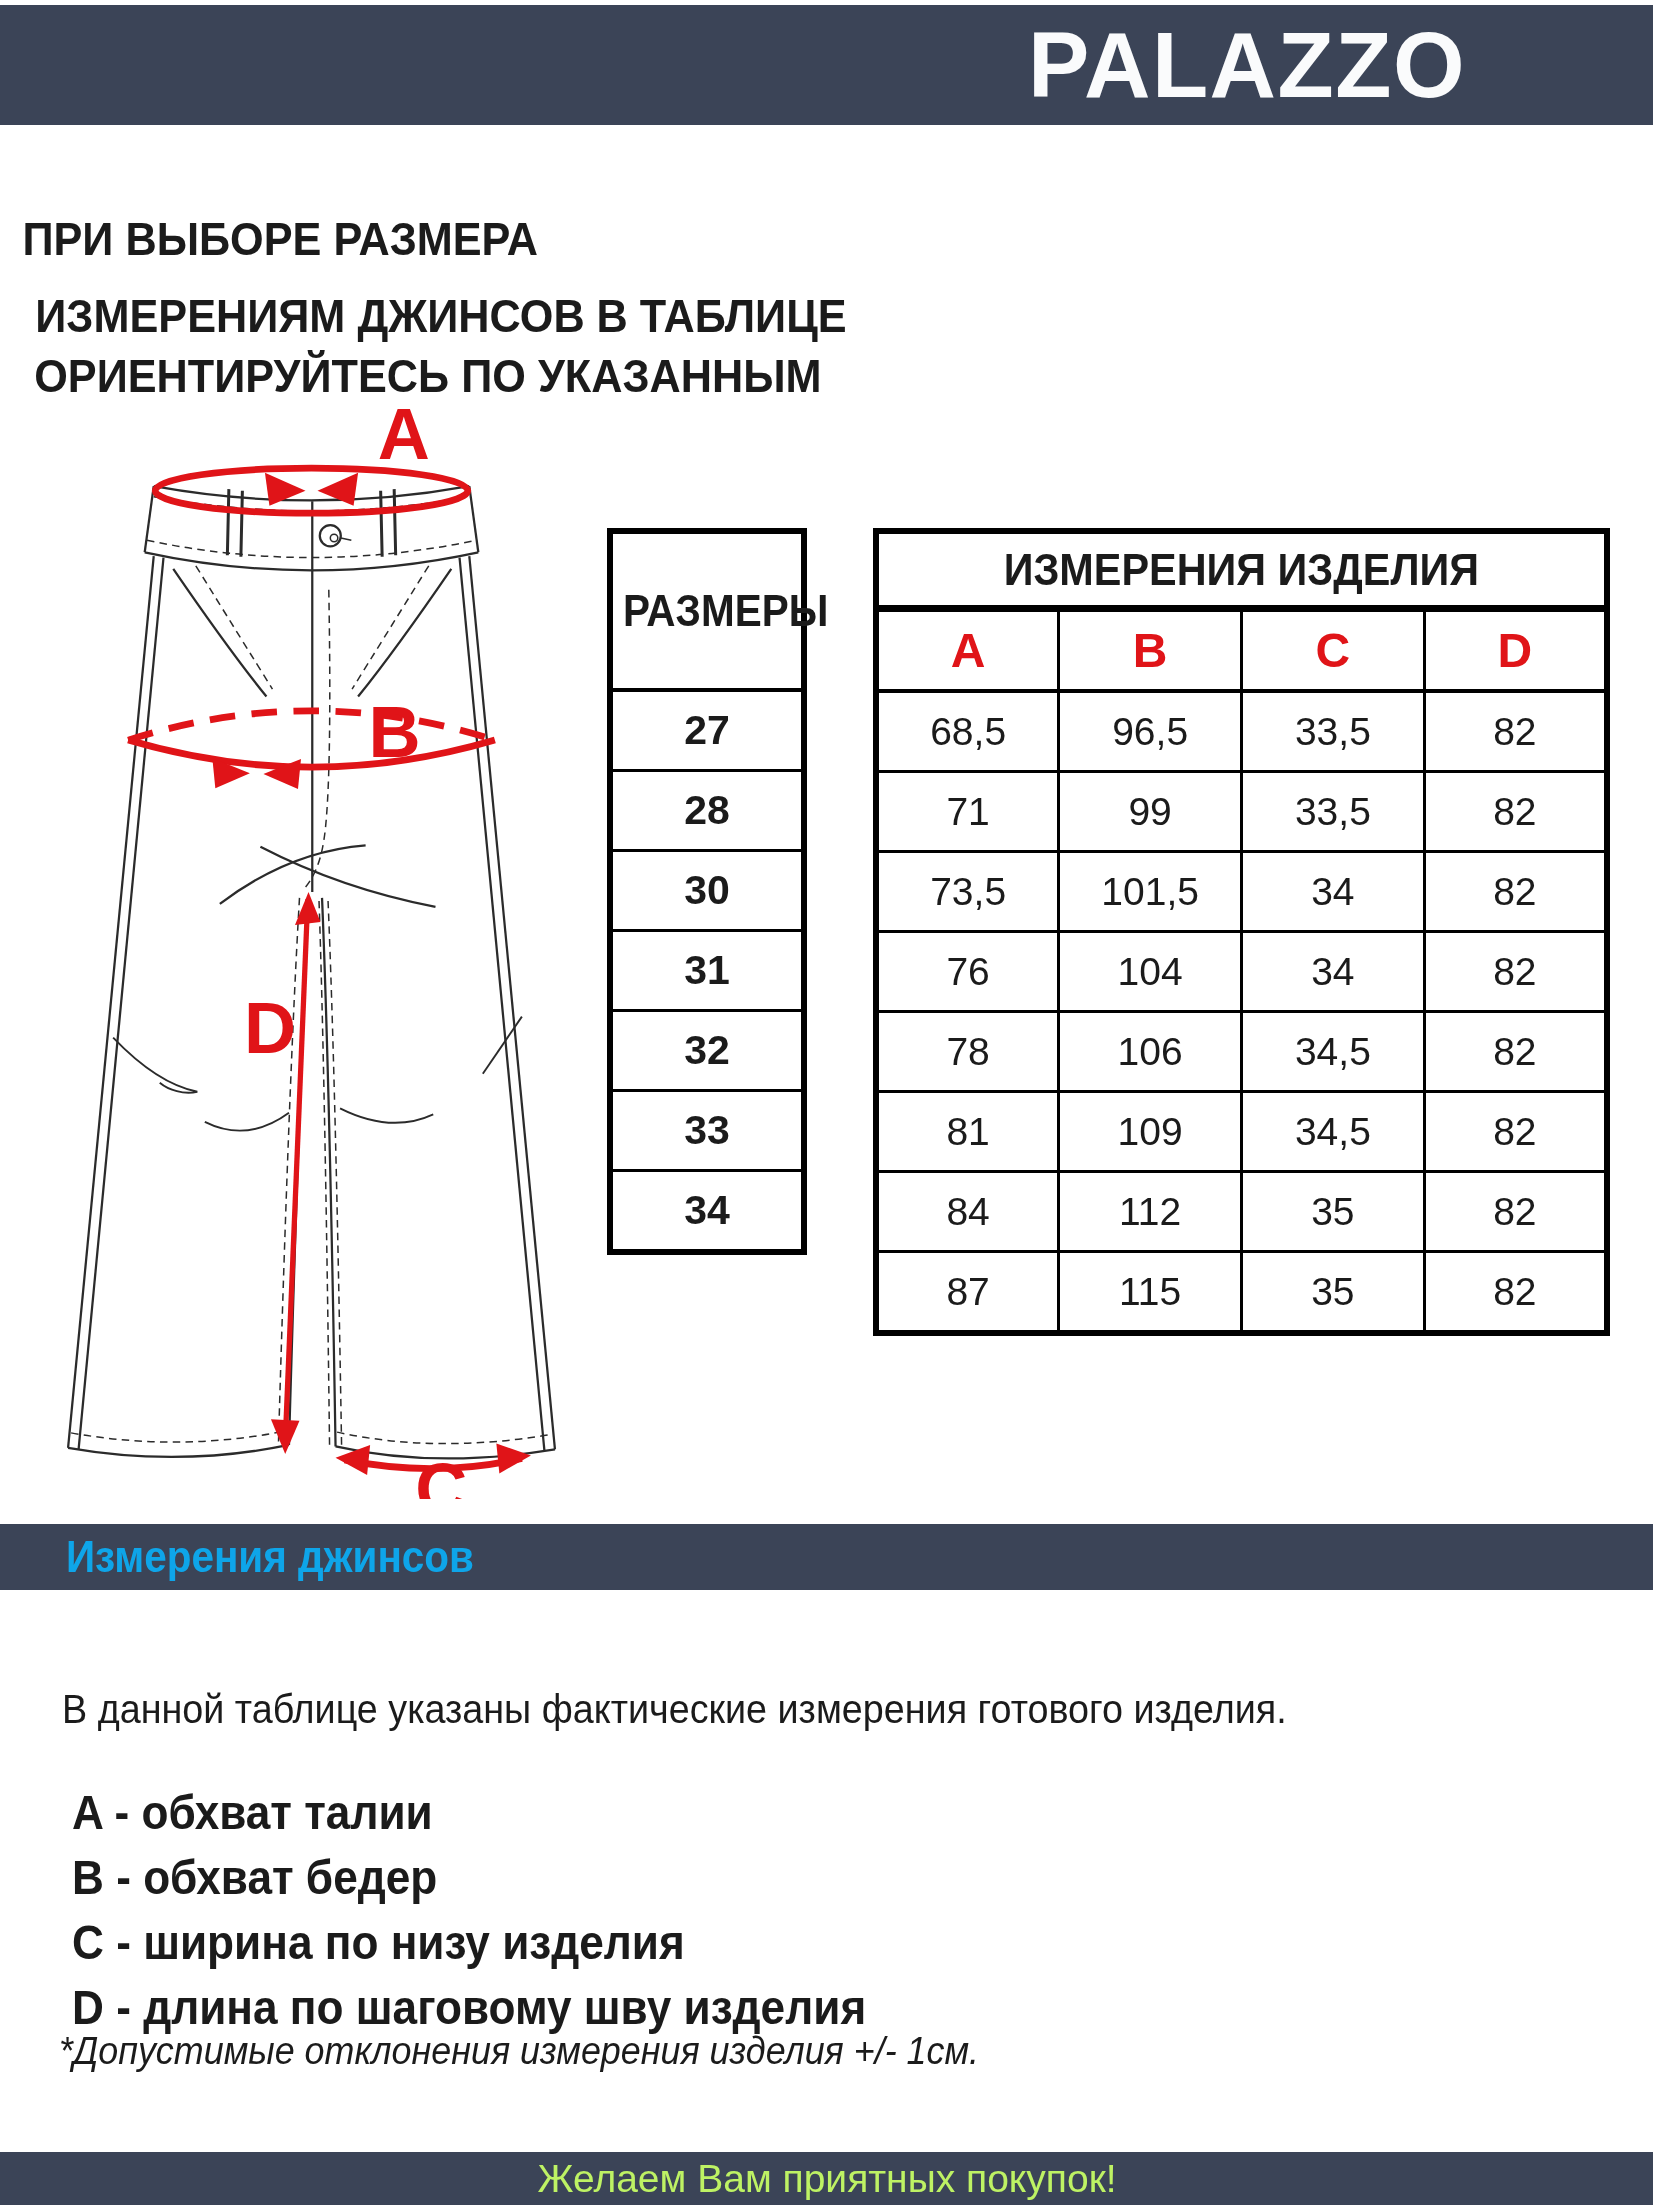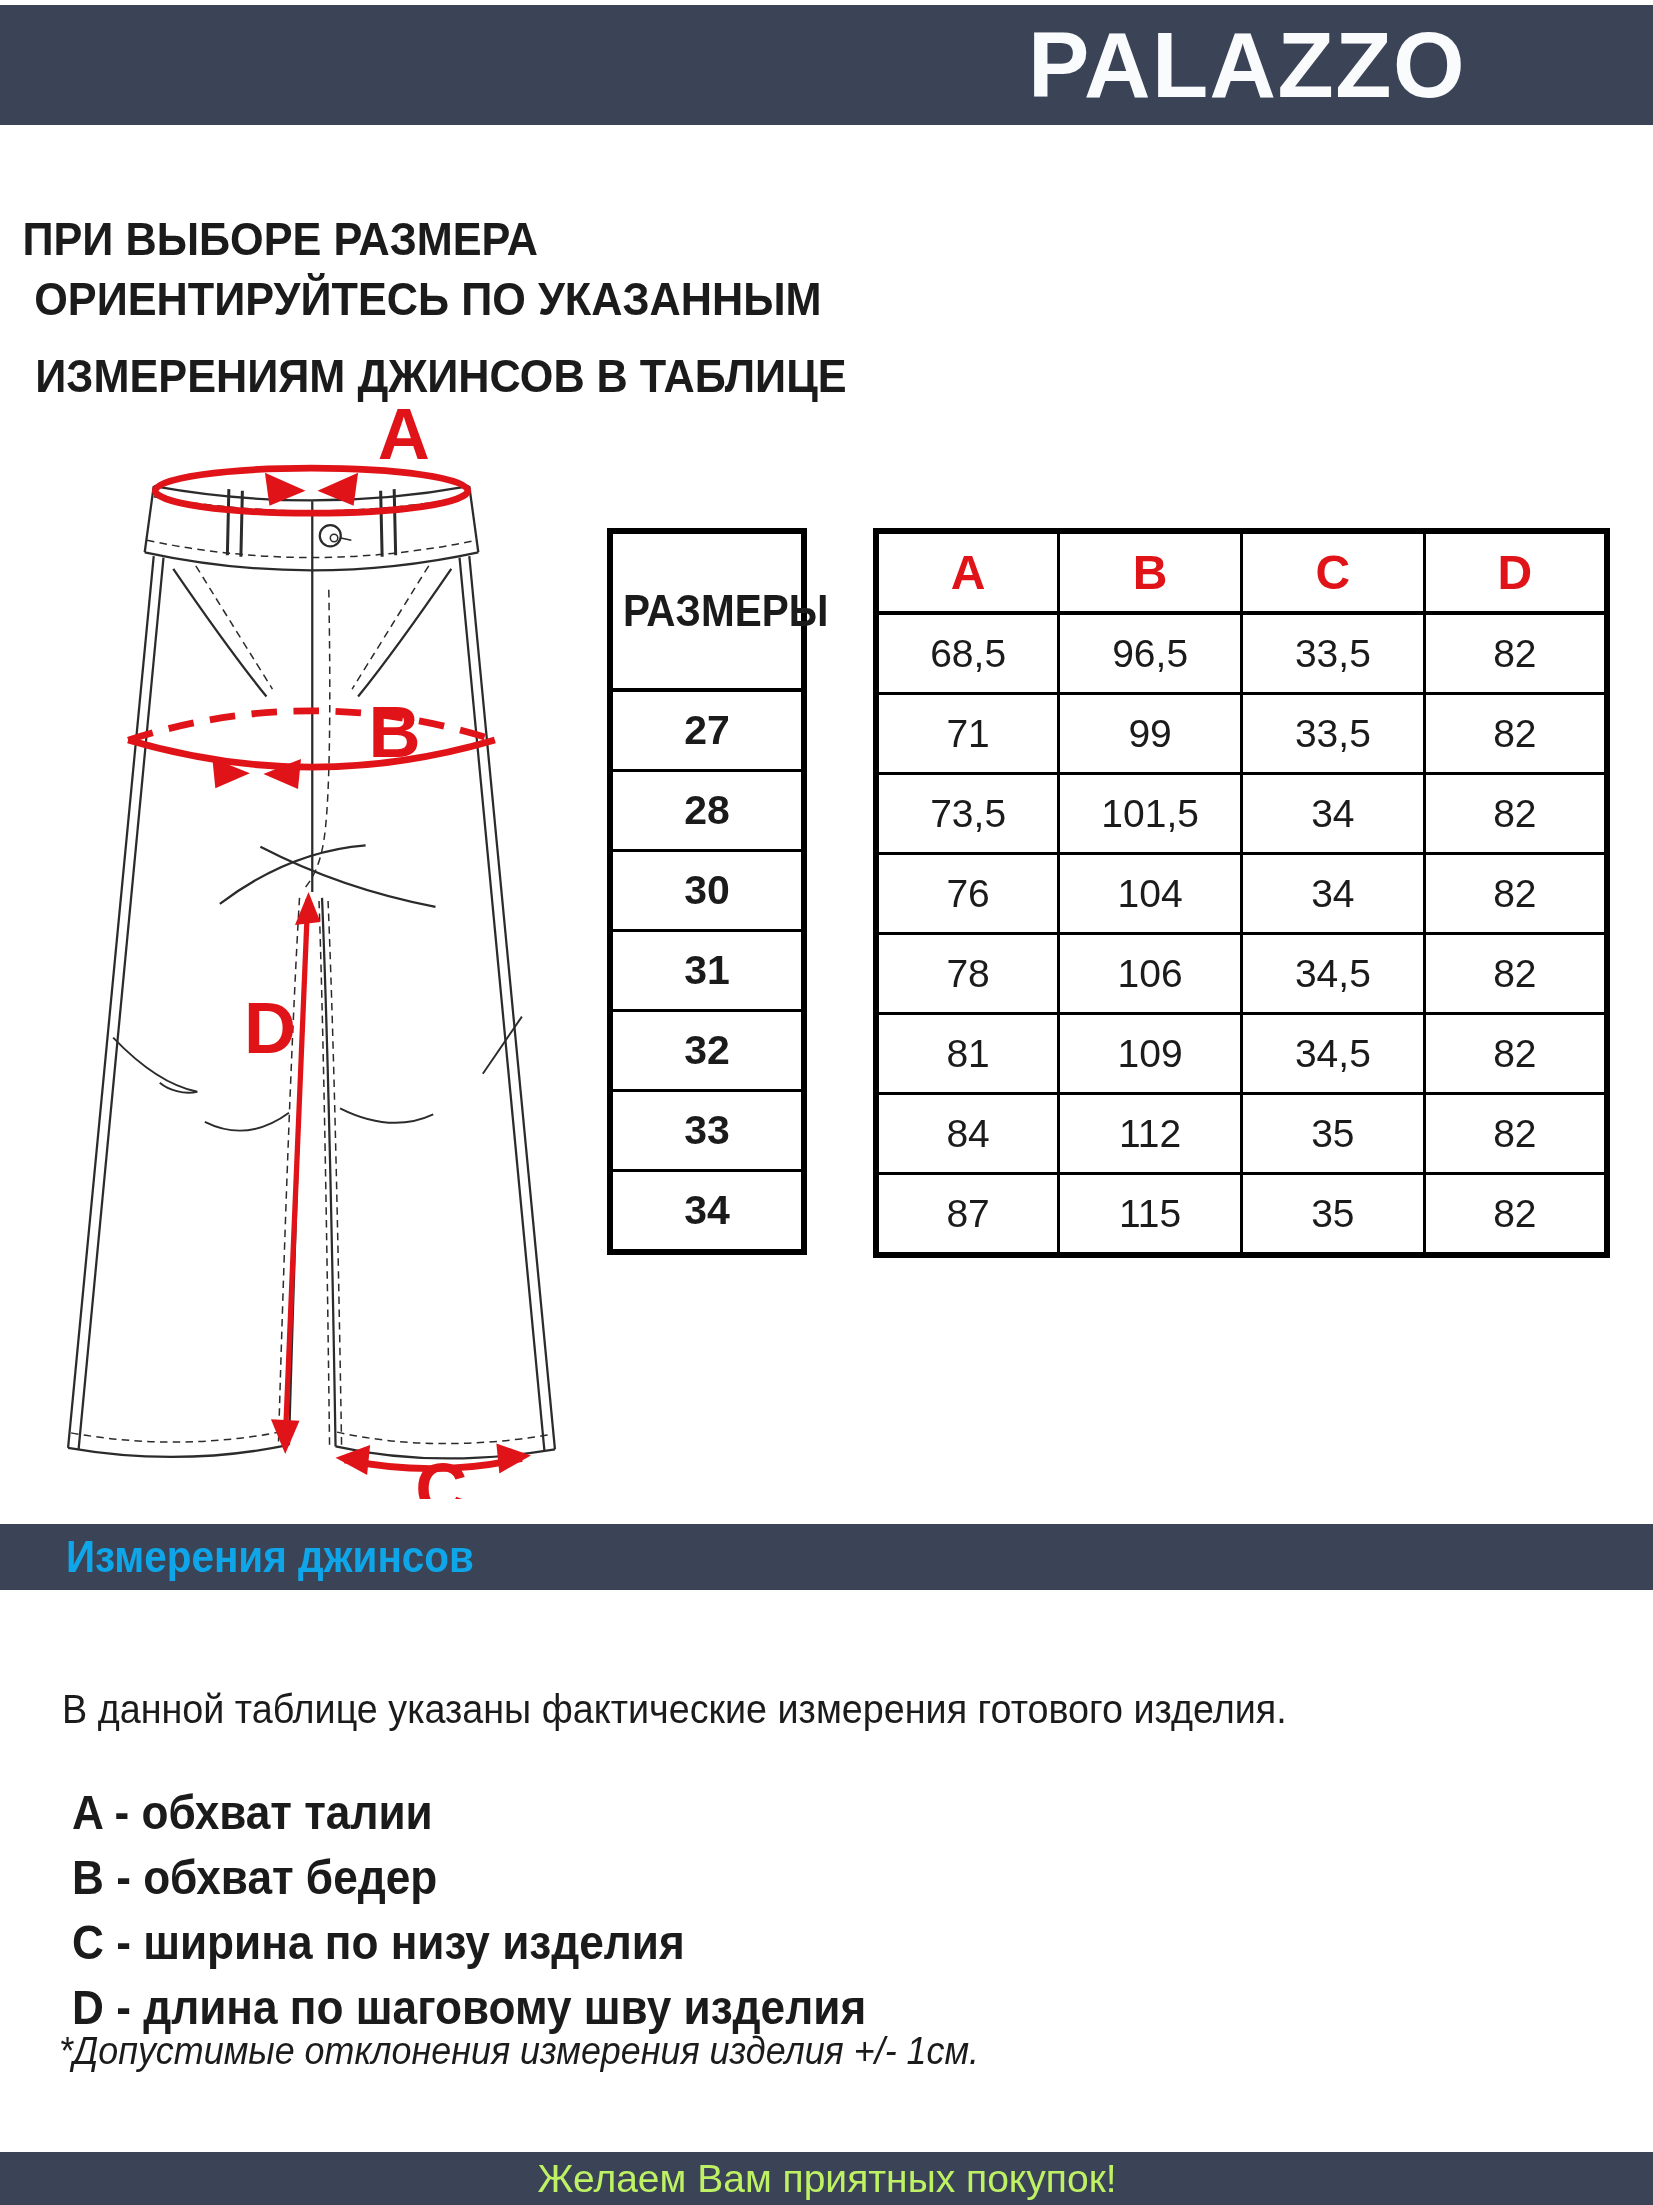--- a/index.html
+++ b/index.html
@@ -67,22 +67,22 @@
 </style>
 </head>
 <body>
 
 <div class="top-bar">
   <div class="brand">PALAZZO</div>
 </div>
 
 <div class="title-block">
   <div class="title-line"><span class="cond-c">ПРИ ВЫБОРЕ РАЗМЕРА</span></div>
+  <div class="title-line title-line3"><span class="cond-c">ИЗМЕРЕНИЯМ ДЖИНСОВ В ТАБЛИЦЕ</span></div>
   <div class="title-line"><span class="cond-c">ОРИЕНТИРУЙТЕСЬ ПО УКАЗАННЫМ</span></div>
-  <div class="title-line title-line3"><span class="cond-c">ИЗМЕРЕНИЯМ ДЖИНСОВ В ТАБЛИЦЕ</span></div>
 </div>
 
 <div class="diagram">
   <svg viewBox="0 0 700 1460" xmlns="http://www.w3.org/2000/svg">
 
     <g class="sketch" stroke-width="3">
 
       <path d="M150,112 Q360,150 570,112"></path>
       <path d="M138,200 Q360,248 582,200"></path>
       <path d="M150,112 L138,200"></path>
@@ -186,20 +186,25 @@
         <td>33</td>
       </tr>
   <tr>
         <td>34</td>
       </tr>
 </tbody>
   </table>
 
 <table class="tbl-right">
   <tbody>
+      <tr>
+    <th class="meas-head" colspan="4">
+      <span class="cond-c">ИЗМЕРЕНИЯ ИЗДЕЛИЯ</span>
+    </th>
+  </tr>
   <tr>
     <th class="abcd">A</th>
     <th class="abcd">B</th>
     <th class="abcd">C</th>
     <th class="abcd">D</th>
   </tr>
   <tr>
     <td>68,5</td>
     <td>96,5</td>
     <td>33,5</td>

